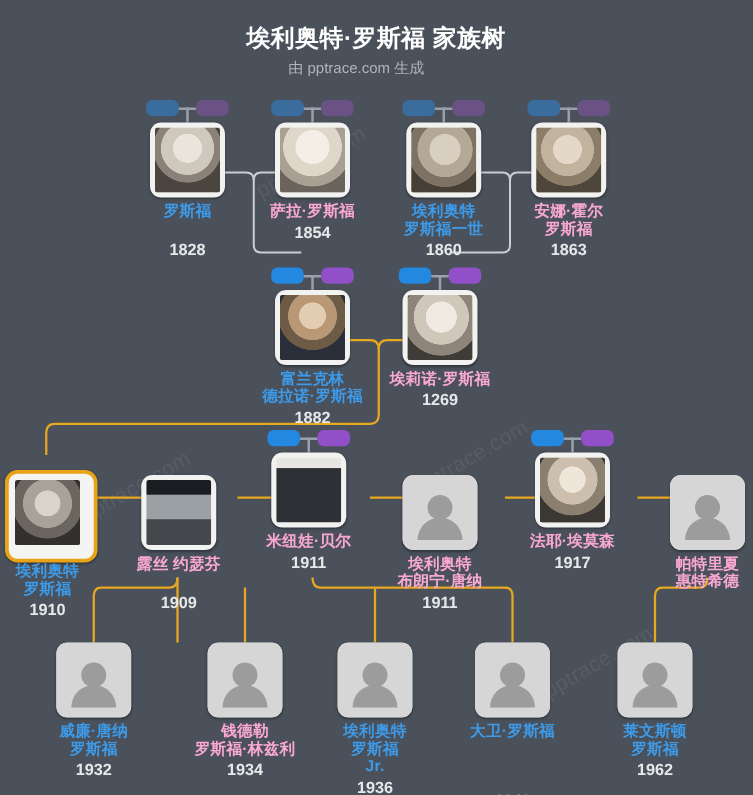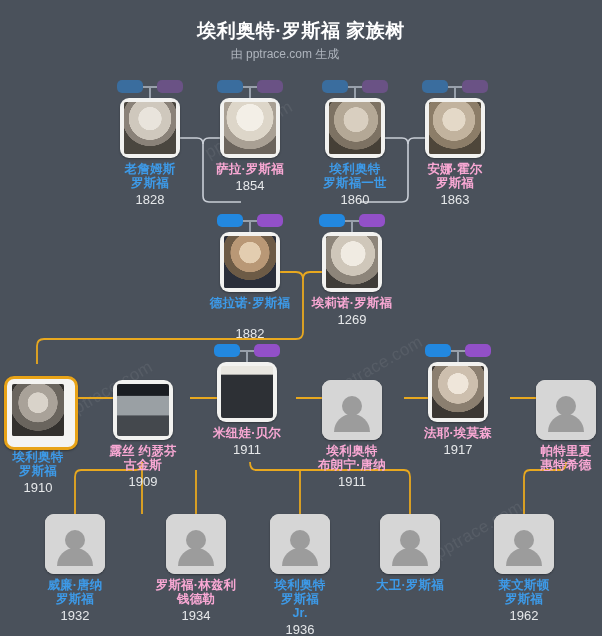--- a/index.html
+++ b/index.html
@@ -77,21 +77,21 @@
   .ph-body{position:absolute;left:50%;bottom:14%;width:36px;height:18px;margin-left:-18px;border-radius:18px 18px 0 0;background:#9c9c9c;}
 
   .nm{
     position:absolute;left:-6px;top:84px;width:124px;
     font-size:12.5px;font-weight:bold;line-height:14px;letter-spacing:.2px;
   }
   .nm.focus-nm{top:90px;}
   .nm.male{color:#3d9ae8;}
   .nm.female{color:#f9a8d4;}
   .yr{
-    position:absolute;left:-6px;width:124px;color:#e6e8ea;font-size:13px;font-weight:400;
+    position:absolute;left:-6px;width:124px;color:#e6e8ea;font-size:13px;font-weight:700;
   }
 </style>
 </head>
 <body>
 
 <div id="stage">
 
   <div class="wm" style="left:60px;top:380px;">pptrace.com</div>
   <div class="wm" style="left:330px;top:355px;">pptrace.com</div>
   <div class="wm" style="left:200px;top:120px;">pptrace.com</div>
@@ -137,21 +137,20 @@
       <div class="pill-drop"></div>
     </div>
     <div class="photo framed">
       <div class="inner">
           <div class="face" style="background:
         radial-gradient(circle at 50% 32%, #e9e4dc 0 26%, #cfc8bd 27% 48%, #8a8279 49% 62%, #4a463f 63% 100%),
         linear-gradient(#efeae2,#cfc9c0);"></div>
         </div>
     </div>
     <div class="nm male">
-      <div>老詹姆斯</div>
       <div>罗斯福</div>
     </div>
     <div class="yr" style="top:114px;">1828</div>
   </div>
 
   <div class="node" style="left:194px;top:78px;">
     <div class="pills">
       <div class="pill m"></div>
       <div class="pill-bar"></div>
       <div class="pill f"></div>
@@ -220,20 +219,21 @@
       <div class="pill-drop"></div>
     </div>
     <div class="photo framed">
       <div class="inner">
           <div class="face" style="background:
         radial-gradient(circle at 50% 32%, #e3cdb0 0 24%, #b99876 25% 44%, #6d5b46 45% 62%, #2b2f3a 63% 100%),
         linear-gradient(#6c6048,#232938);"></div>
         </div>
     </div>
     <div class="nm male">
+      <div>富兰克林</div>
       <div>德拉诺·罗斯福</div>
     </div>
     <div class="yr" style="top:114px;">1882</div>
   </div>
 
   <div class="node" style="left:296px;top:212px;">
     <div class="pills hot">
       <div class="pill m"></div>
       <div class="pill-bar"></div>
       <div class="pill f"></div>
@@ -270,21 +270,20 @@
   <div class="node" style="left:87px;top:360px;">
     <div class="photo framed">
       <div class="inner">
           <div class="face" style="background:
         linear-gradient(180deg,#1a1d22 0 22%,#9aa0a4 23% 60%,#44484d 61% 100%),
         radial-gradient(circle at 40% 55%, #e8e8e6 0 16%, transparent 17%);"></div>
         </div>
     </div>
     <div class="nm female">
       <div>露丝 约瑟芬</div>
-      <div>古金斯</div>
     </div>
     <div class="yr" style="top:114px;">1909</div>
   </div>
 
   <div class="node" style="left:191px;top:342px;">
     <div class="pills hot">
       <div class="pill m"></div>
       <div class="pill-bar"></div>
       <div class="pill f"></div>
       <div class="pill-drop"></div>
@@ -365,22 +364,22 @@
   </div>
 
   <div class="node" style="left:140px;top:494px;">
     <div class="photo">
       <div class="ph-ph">
         <div class="ph-head"></div>
           <div class="ph-body"></div>
       </div>
     </div>
     <div class="nm female">
+      <div>钱德勒</div>
       <div>罗斯福·林兹利</div>
-      <div>钱德勒</div>
     </div>
     <div class="yr" style="top:114px;">1934</div>
   </div>
 
   <div class="node" style="left:244px;top:494px;">
     <div class="photo">
       <div class="ph-ph">
         <div class="ph-head"></div>
           <div class="ph-body"></div>
       </div>

